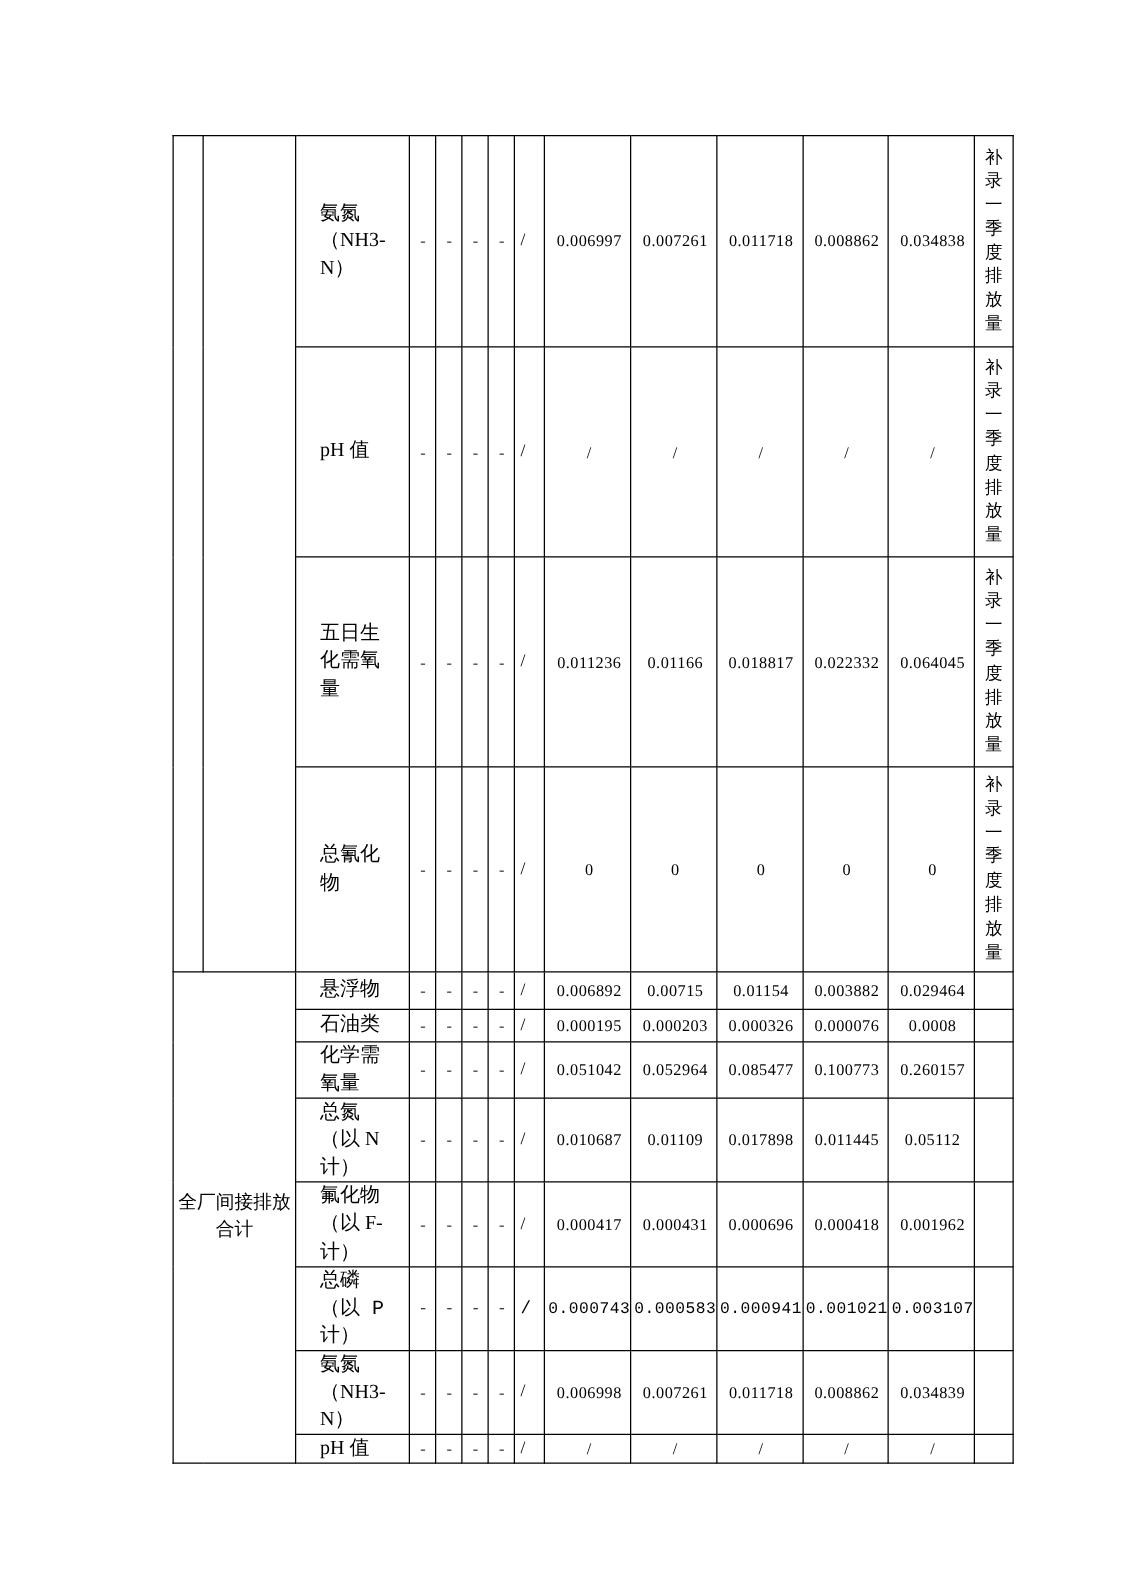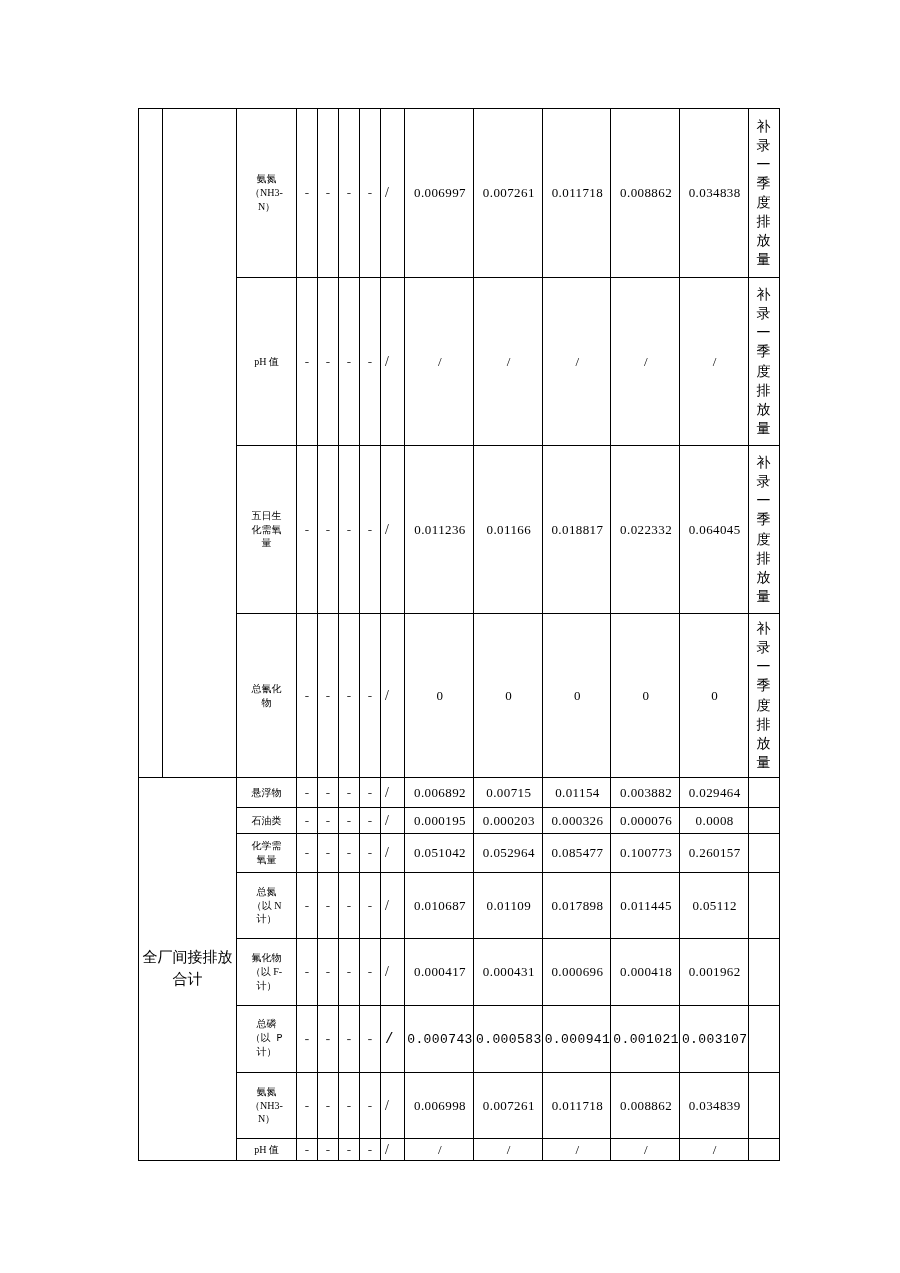--- a/index.html
+++ b/index.html
@@ -21,25 +21,25 @@
     table-layout: fixed;
   }
   td {
     border: 1px solid #000000;
     vertical-align: middle;
     padding: 0;
     overflow: hidden;
   }
   td.empty-head { background: #ffffff; }
   td.name-cell {
-    padding: 0 5px;
-    font-size: 10px;
+    padding: 0 19px;
+    font-size: 16px;
     line-height: 1.38;
     white-space: pre-line;
-    text-align: center;
+    text-align: left;
   }
   td.dash-cell {
     text-align: center;
     font-size: 13px;
     color: #333333;
   }
   td.slash-cell {
     padding-left: 4px;
     font-size: 14px;
     text-align: left;

